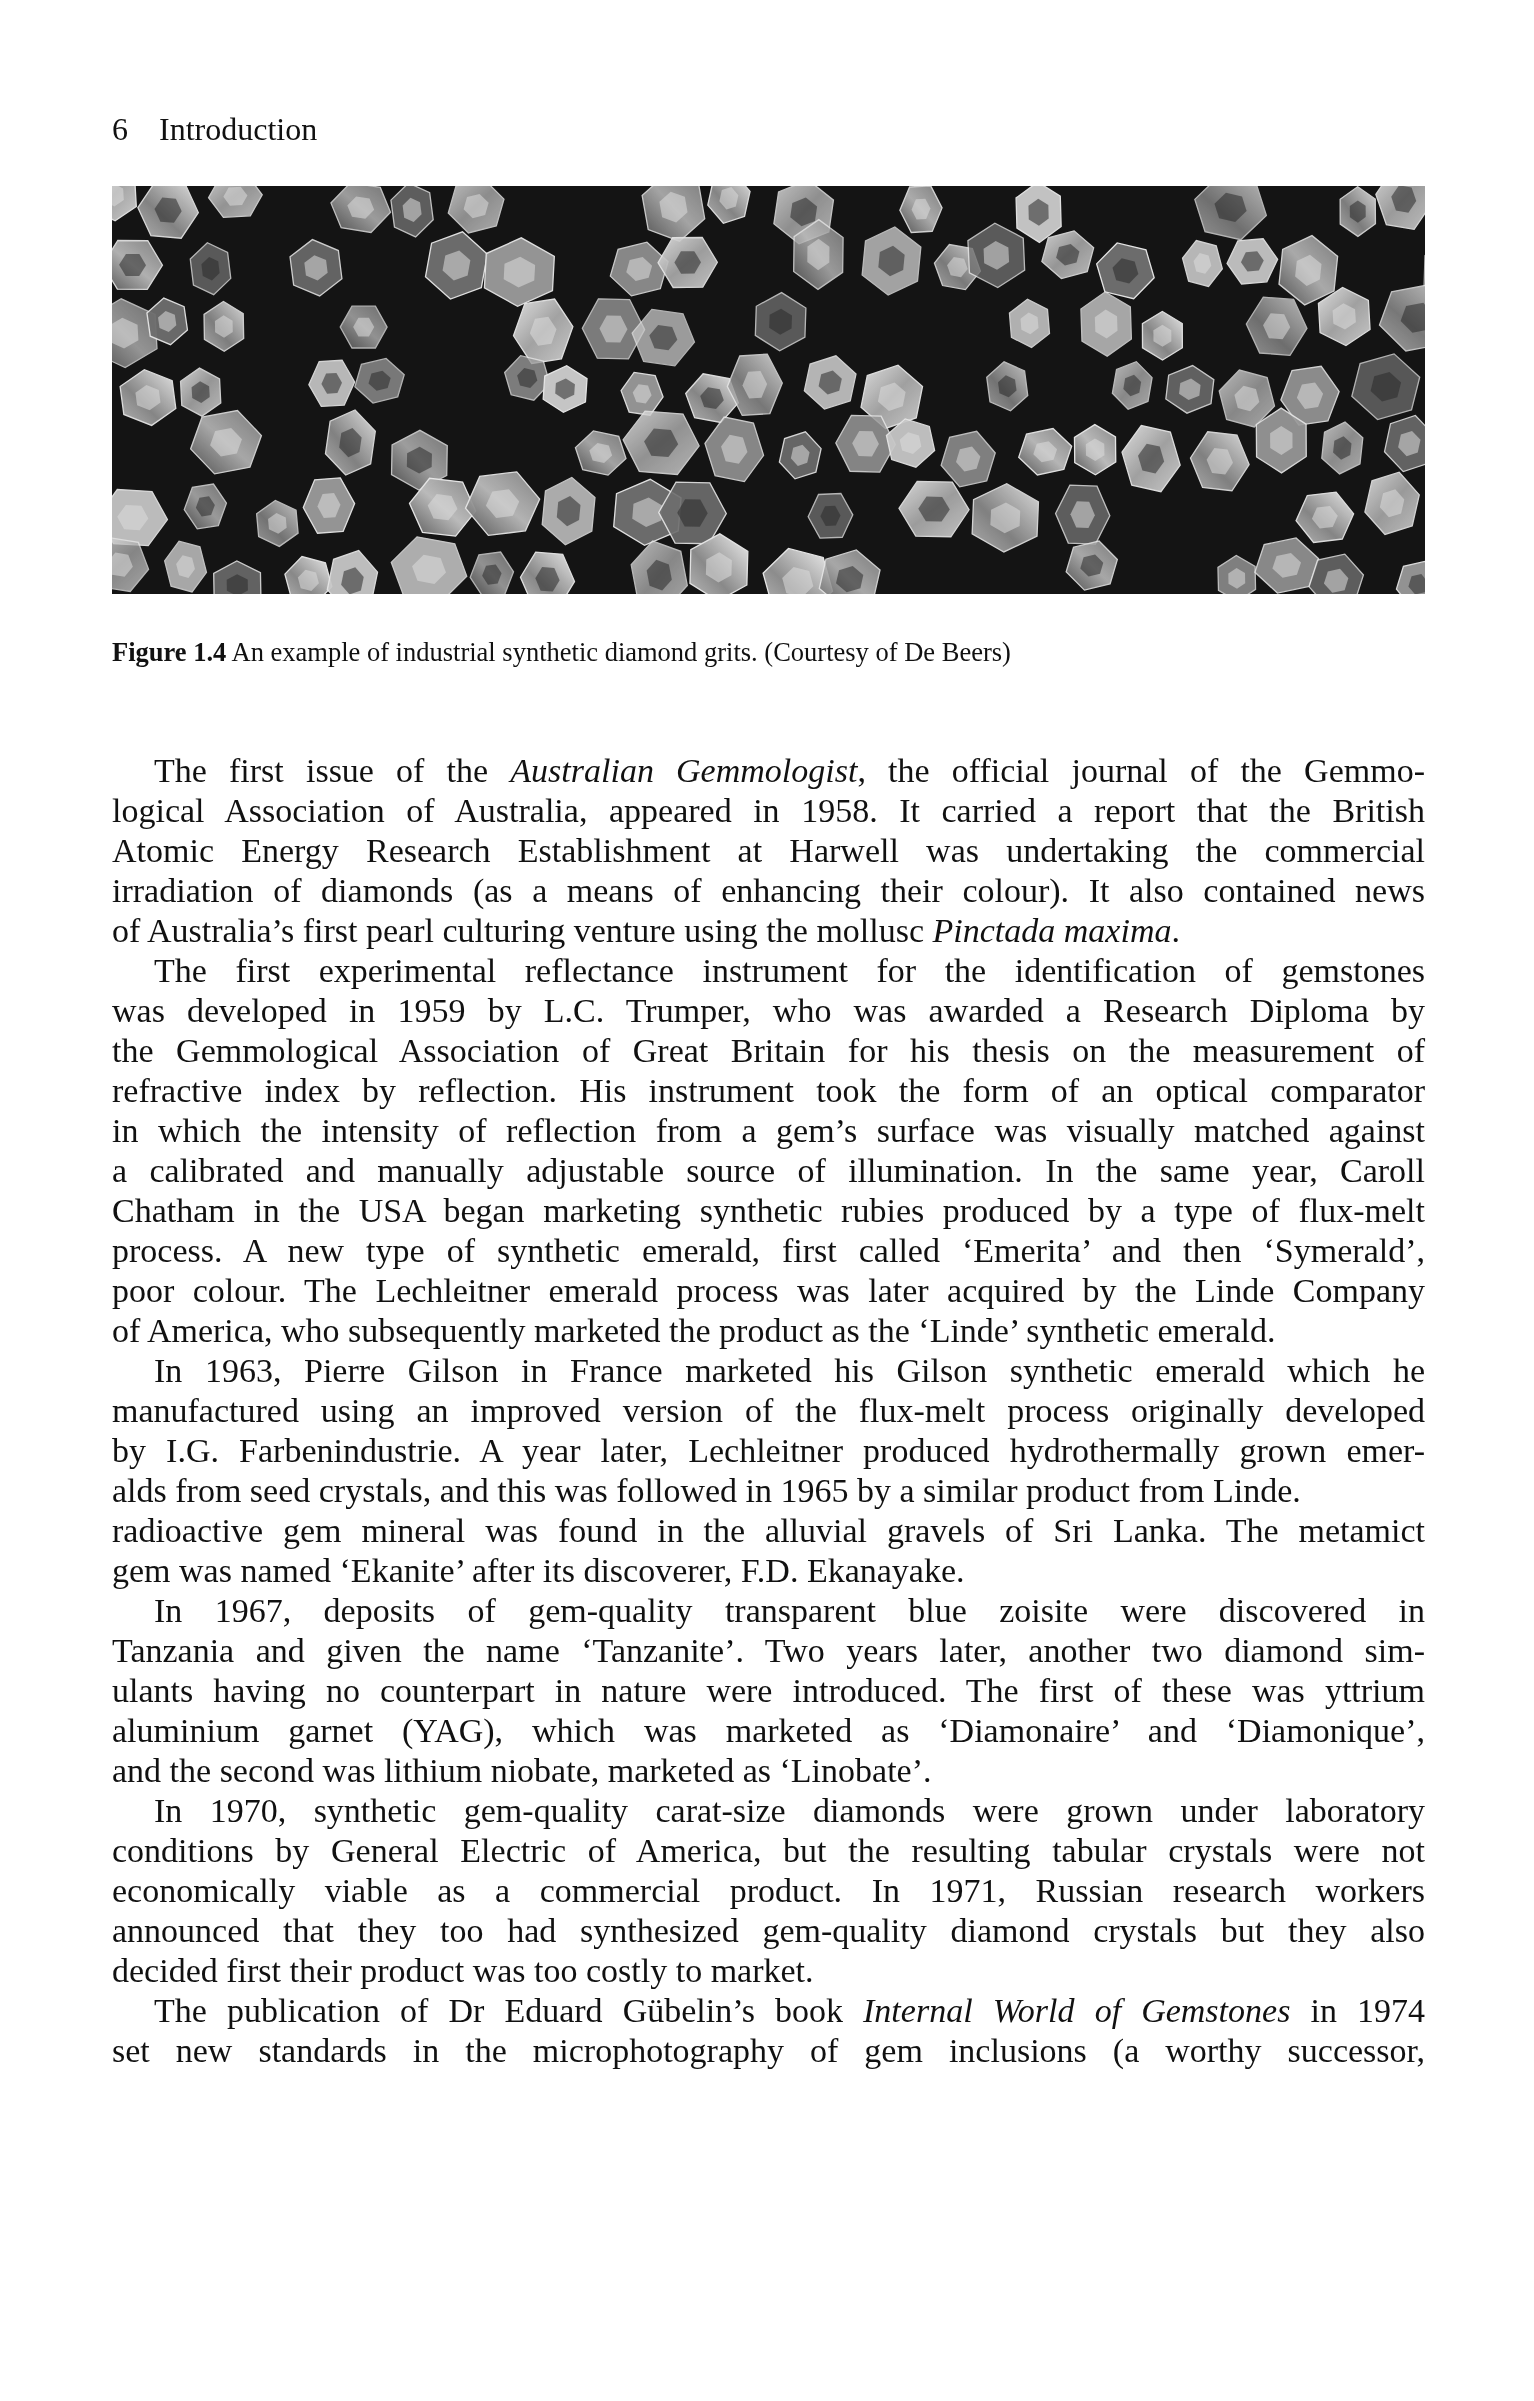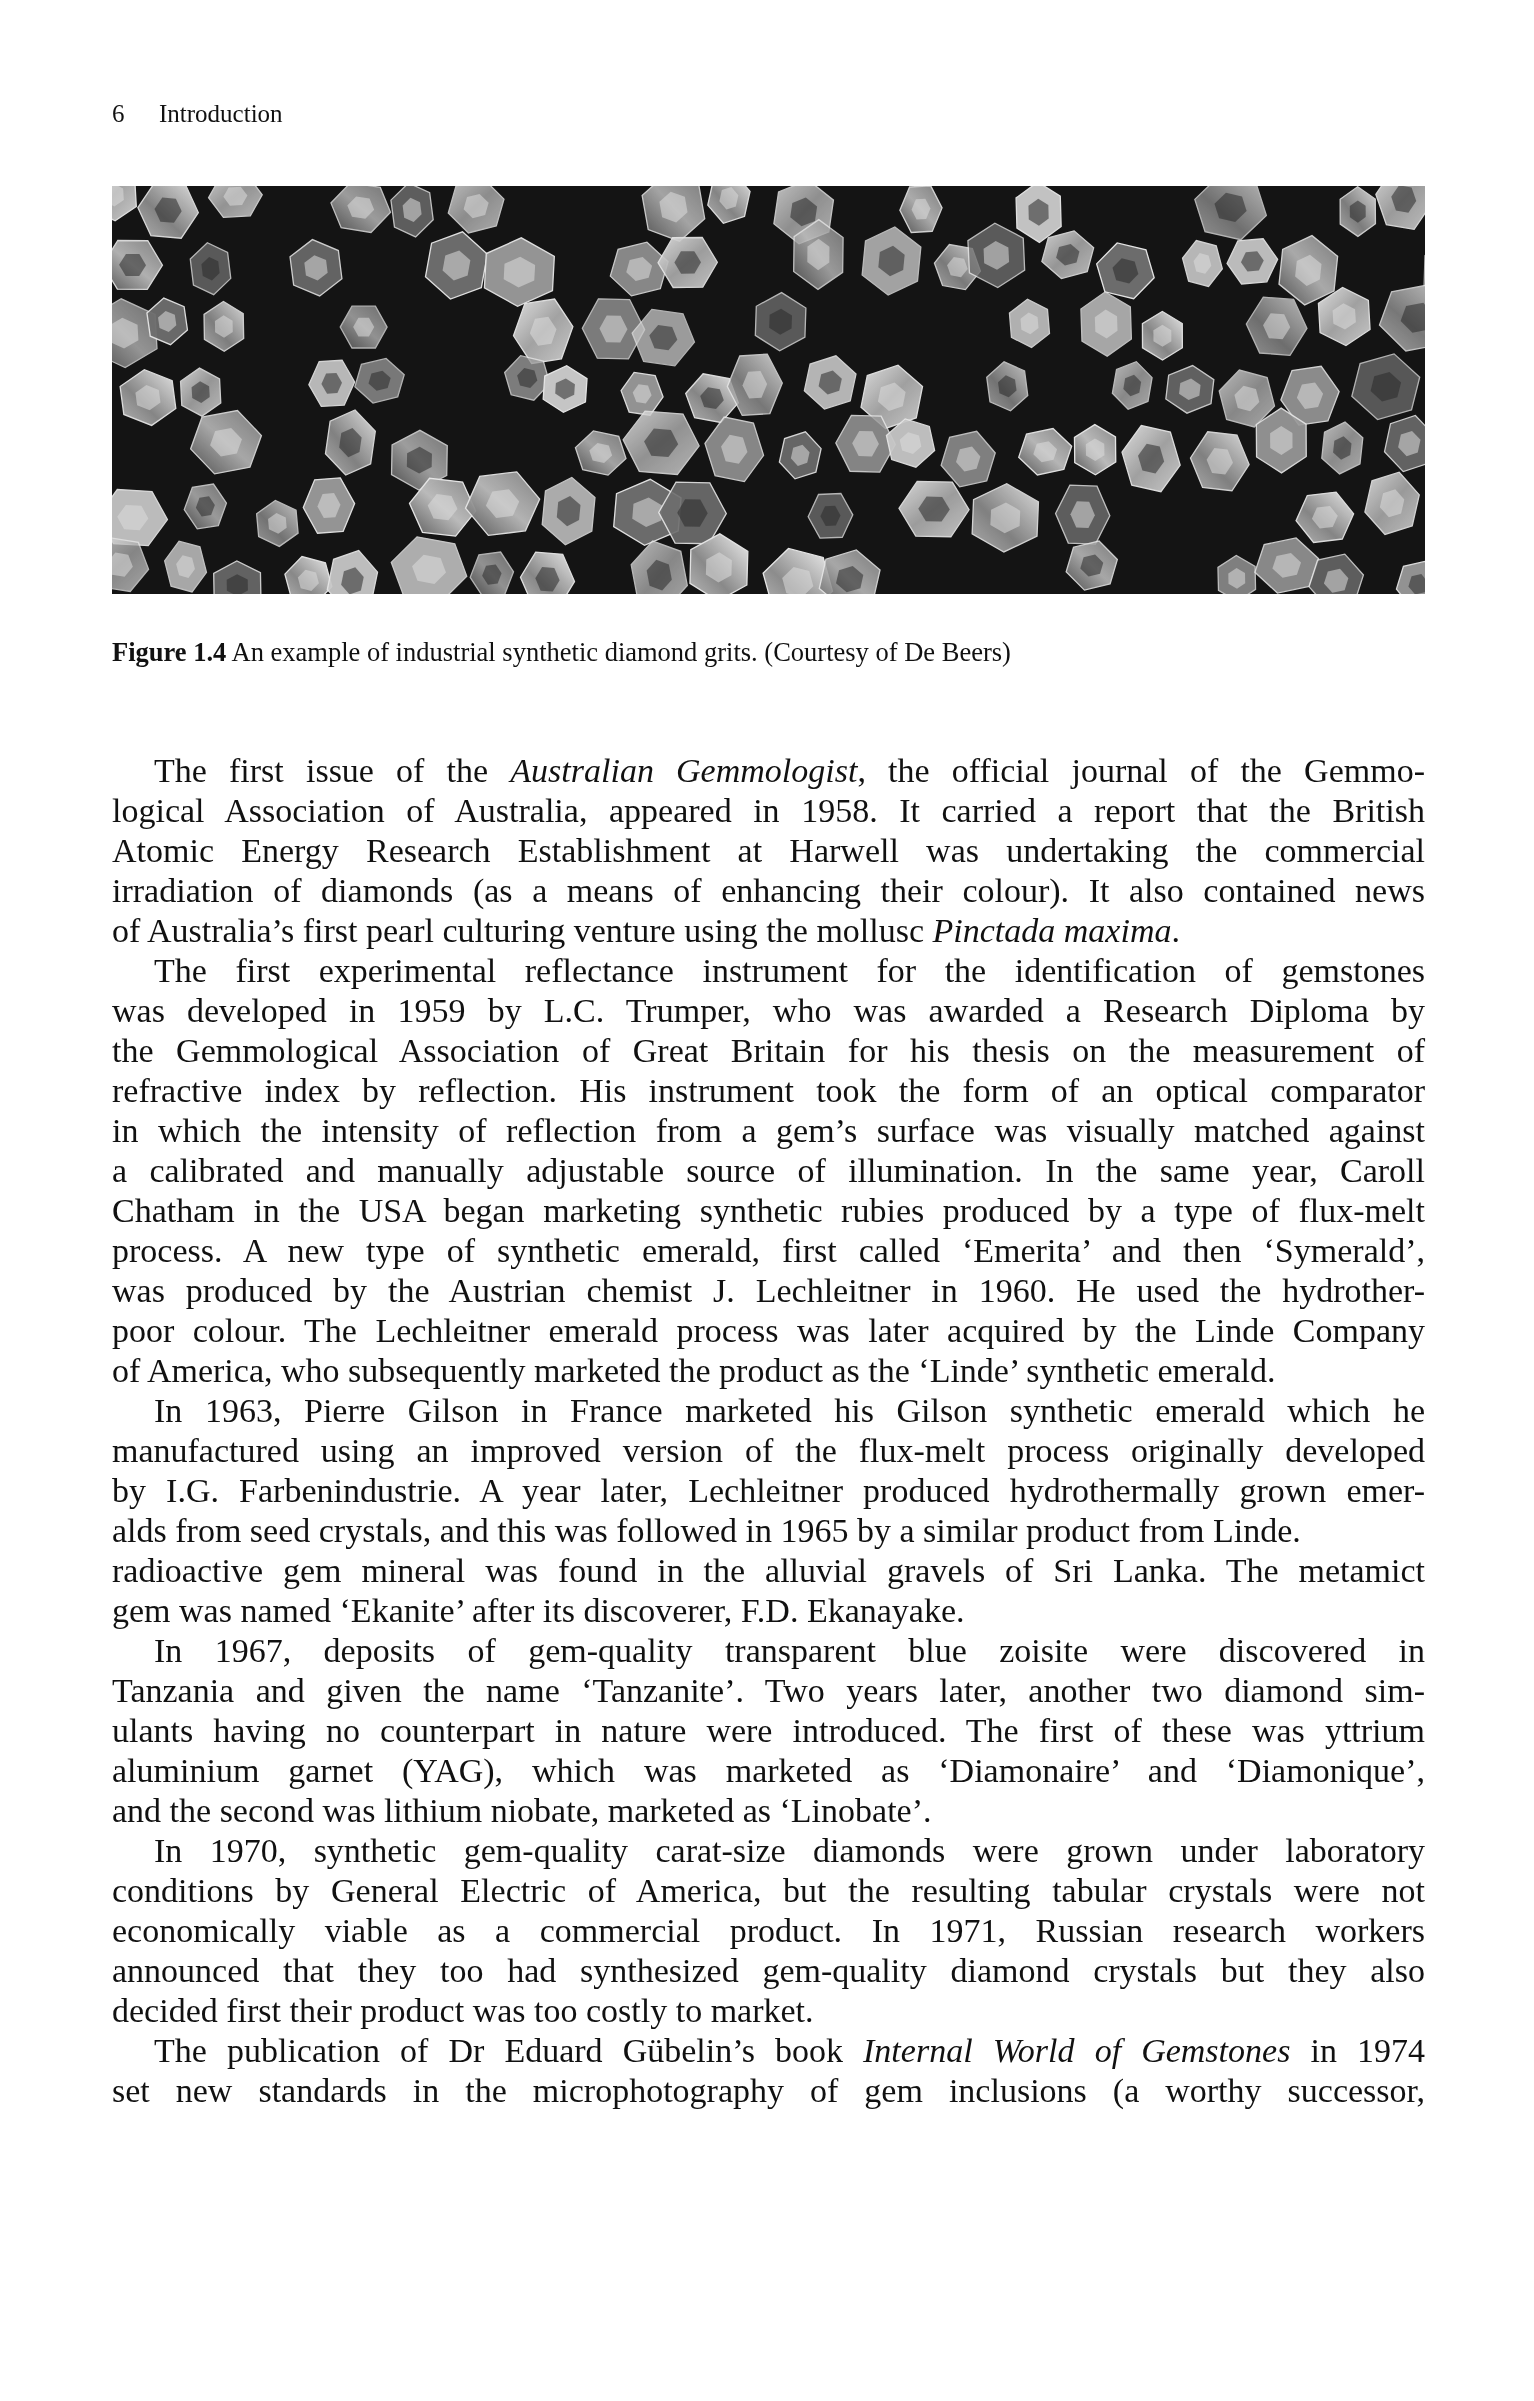--- a/index.html
+++ b/index.html
@@ -11,22 +11,22 @@
     width: 1534px;
     height: 2401px;
     position: relative;
     overflow: hidden;
     font-family: "Liberation Serif", "DejaVu Serif", serif;
     color: #111111;
   }
   .running-head {
     position: absolute;
     left: 112px;
-    top: 96px;
-    font-size: 25px;
+    top: 112px;
+    font-size: 32px;
     line-height: 35px;
     white-space: nowrap;
   }
   .running-head .page-num {
     display: inline-block;
     width: 47px;
   }
   .figure {
     position: absolute;
     left: 112px;
@@ -351,21 +351,20 @@
     </div>
     <div class="para">
       <span class="line indent"><span>The first experimental reflectance instrument for the identification of gemstones</span></span>
       <span class="line"><span>was developed in 1959 by L.C. Trumper, who was awarded a Research Diploma by</span></span>
       <span class="line"><span>the Gemmological Association of Great Britain for his thesis on the measurement of</span></span>
       <span class="line"><span>refractive index by reflection. His instrument took the form of an optical comparator</span></span>
       <span class="line"><span>in which the intensity of reflection from a gem’s surface was visually matched against</span></span>
       <span class="line"><span>a calibrated and manually adjustable source of illumination. In the same year, Caroll</span></span>
       <span class="line"><span>Chatham in the USA began marketing synthetic rubies produced by a type of flux-melt</span></span>
       <span class="line"><span>process. A new type of synthetic emerald, first called ‘Emerita’ and then ‘Symerald’,</span></span>
-      <span class="line"><span>was produced by the Austrian chemist J. Lechleitner in 1960. He used the hydrother-</span></span>
       <span class="line"><span>poor colour. The Lechleitner emerald process was later acquired by the Linde Company</span></span>
       <span class="line last"><span>of America, who subsequently marketed the product as the ‘Linde’ synthetic emerald.</span></span>
     </div>
     <div class="para">
       <span class="line indent"><span>In 1963, Pierre Gilson in France marketed his Gilson synthetic emerald which he</span></span>
       <span class="line"><span>manufactured using an improved version of the flux-melt process originally developed</span></span>
       <span class="line"><span>by I.G. Farbenindustrie. A year later, Lechleitner produced hydrothermally grown emer-</span></span>
       <span class="line last"><span>alds from seed crystals, and this was followed in 1965 by a similar product from Linde.</span></span>
     </div>
     <div class="para">

